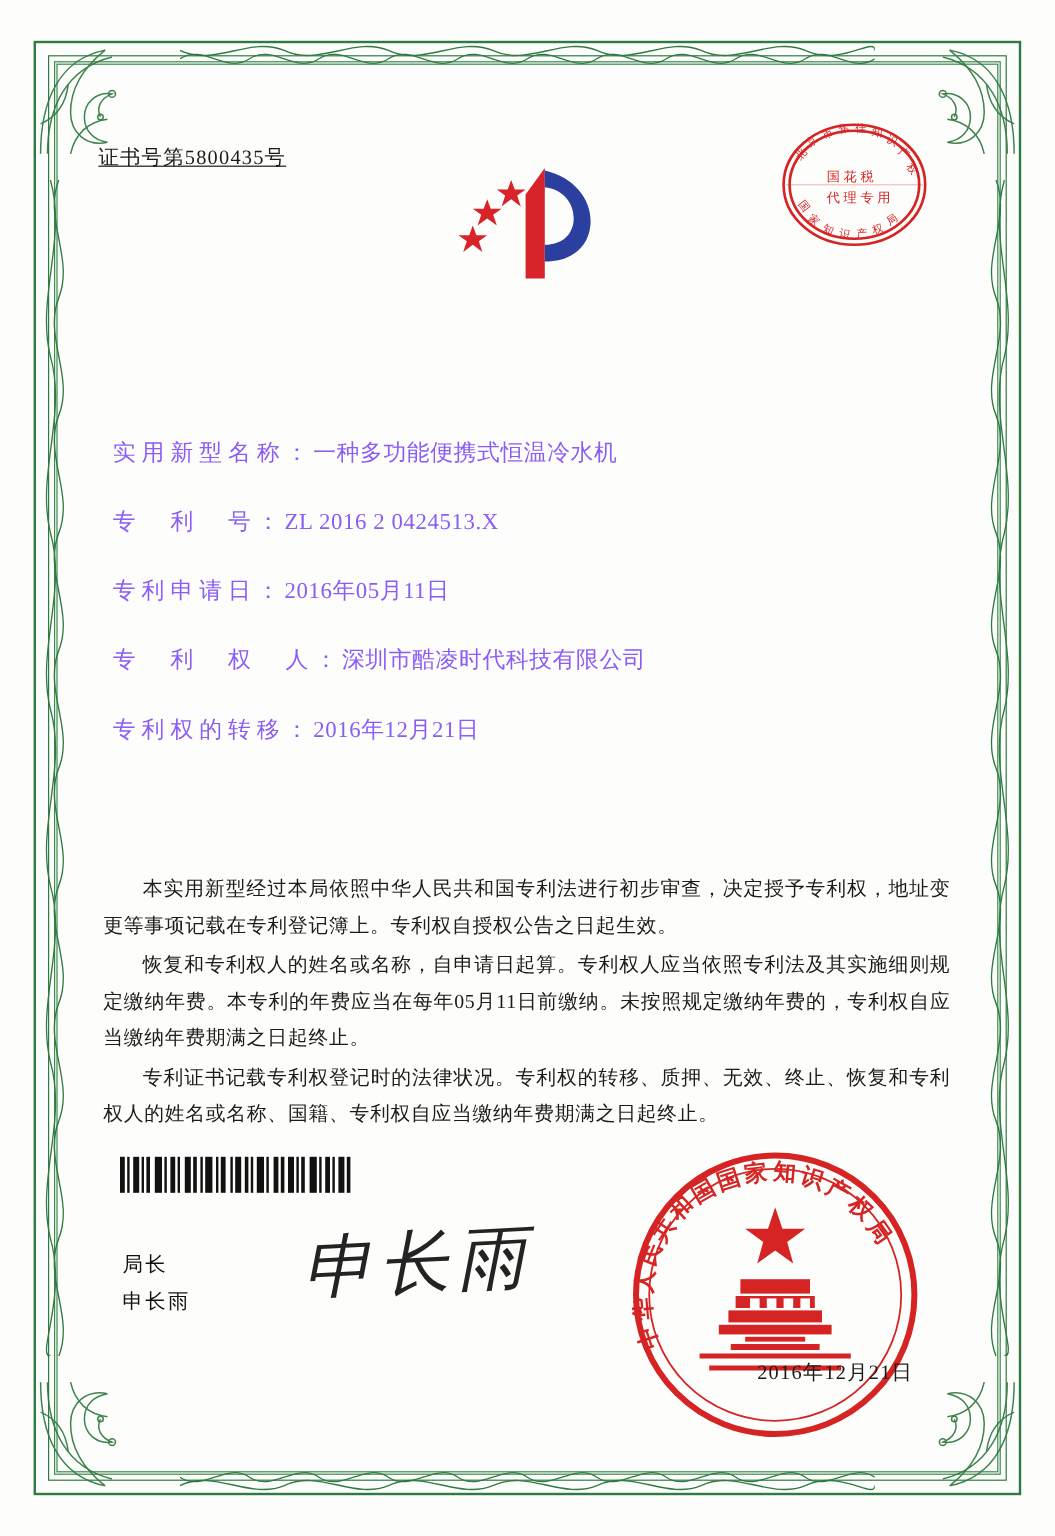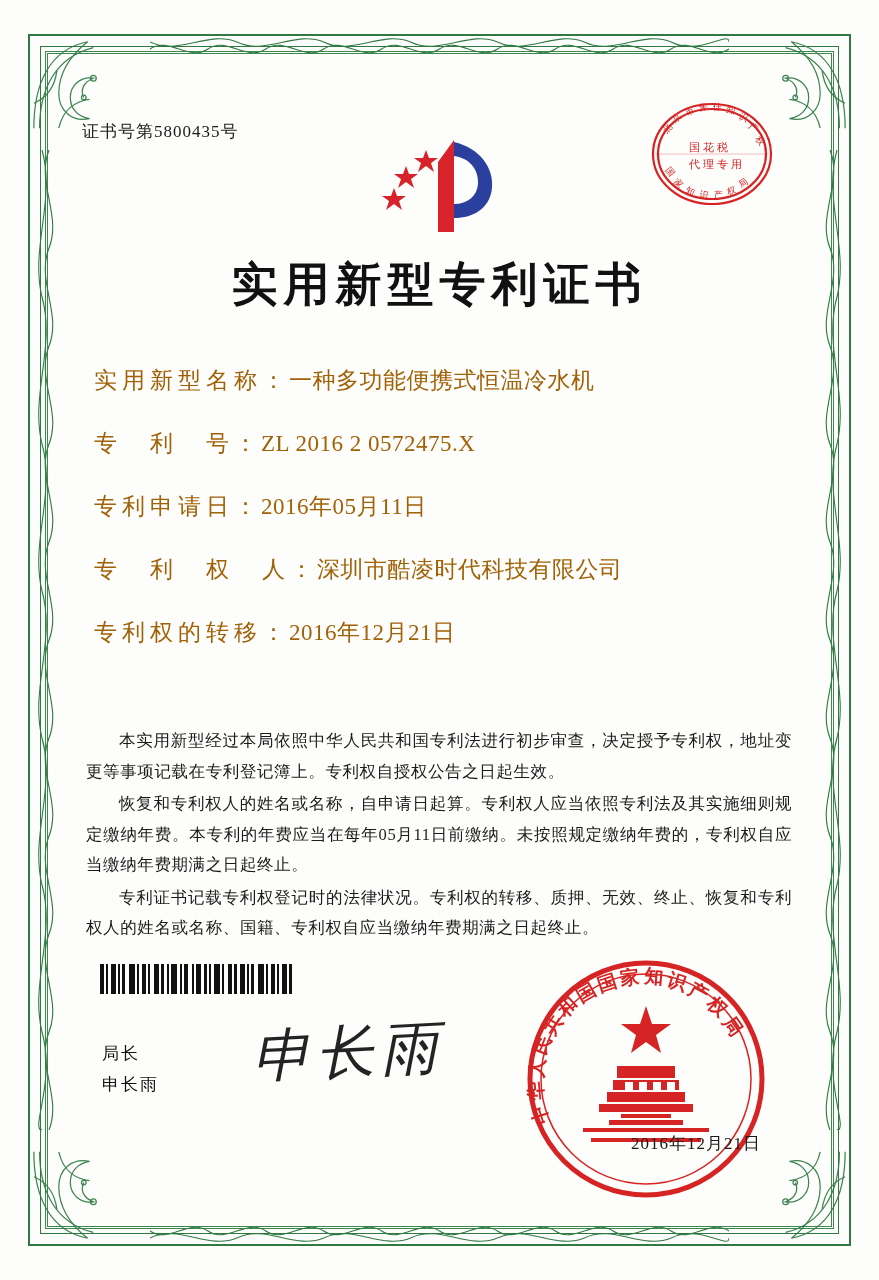--- a/index.html
+++ b/index.html
@@ -78,20 +78,21 @@
     left: 72px; top: 84px;
     width: 735px; height: 1116px;
   }
 
   .cert-no {
     position: absolute;
     left: 10px; top: 36px;
     font-size: 17px;
     letter-spacing: 1px;
     color: #1a1a1a;
+    text-decoration: underline;
   }
 
   
   .logo {
     position: absolute;
     left: 304px; top: 48px;
     width: 132px; height: 112px;
   }
   .logo svg { width: 100%; height: 100%; display:block; }
 
@@ -113,22 +114,22 @@
     color: #111;
     font-family: "DejaVu Serif", "Liberation Serif", serif;
   }
 
   .fields {
     position: absolute;
     left: 22px; top: 282px;
     width: 700px;
   }
   .field-row {
-    font-size: 23px;
-    color: #a16207;
+    font-size: 19px;
+    color: #8b5cf6;
     margin-bottom: 33px;
     line-height: 1.3;
     white-space: nowrap;
   }
   .field-label {
     display: inline-block;
     min-width: 96px;
     letter-spacing: 5px;
   }
   .field-sep { letter-spacing: 0; margin-right: 4px; }
@@ -346,28 +347,27 @@
           <text x="76" y="57">税</text>
           <text x="48" y="74">代</text>
           <text x="62" y="74">理</text>
           <text x="76" y="74">专</text>
           <text x="90" y="74">用</text>
         </g>
         <path d="M14,60 L128,60" stroke="#d62424" stroke-width="0.8" opacity="0.35"></path>
       </svg>
     </div>
 
-    <div class="doc-title">实用新型专利证书</div>
 
     <div class="fields">
       <div class="field-row">
         <span class="field-label">实用新型名称</span><span class="field-sep">：</span><span class="field-value">一种多功能便携式恒温冷水机</span>
       </div>
       <div class="field-row">
-        <span class="field-label">专　利　号</span><span class="field-sep">：</span><span class="field-value">ZL 2016 2 0572475.X</span>
+        <span class="field-label">专　利　号</span><span class="field-sep">：</span><span class="field-value">ZL 2016 2 0424513.X</span>
       </div>
       <div class="field-row">
         <span class="field-label">专利申请日</span><span class="field-sep">：</span><span class="field-value">2016年05月11日</span>
       </div>
       <div class="field-row">
         <span class="field-label">专　利　权　人</span><span class="field-sep">：</span><span class="field-value">深圳市酷凌时代科技有限公司</span>
       </div>
       <div class="field-row">
         <span class="field-label">专利权的转移</span><span class="field-sep">：</span><span class="field-value">2016年12月21日</span>
       </div>

